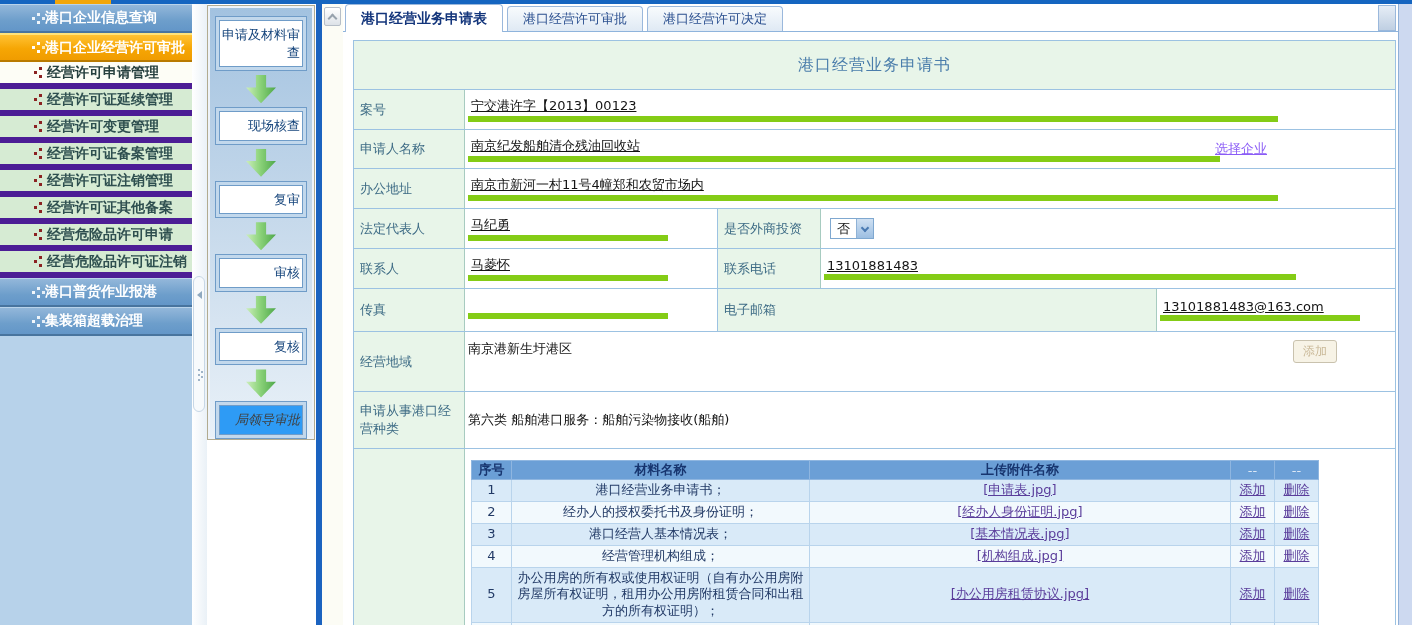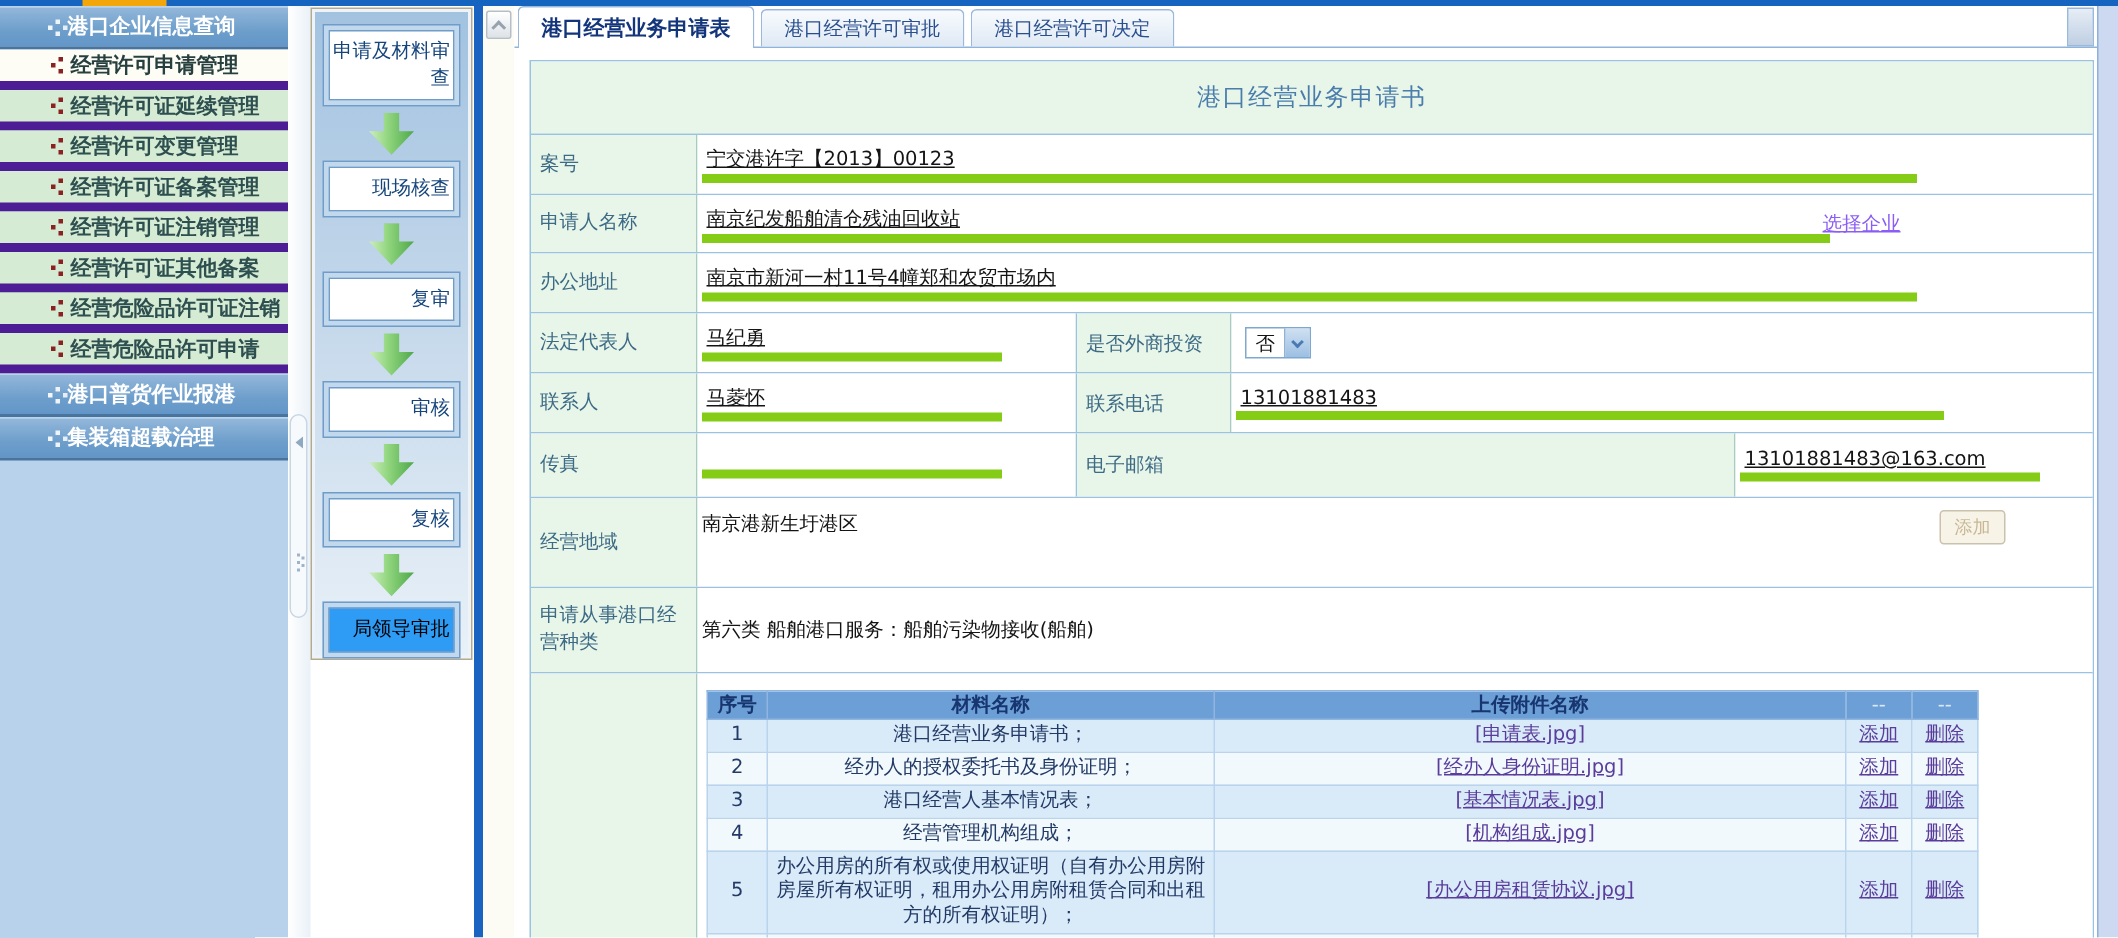--- a/index.html
+++ b/index.html
@@ -41,21 +41,21 @@
                box-shadow:0 5px 0 #9fb4c8, 0 10px 0 #9fb4c8, 3px 2px 0 #9fb4c8, 3px 7px 0 #9fb4c8; }
 
   
   .flow-panel { position:absolute; left:207px; top:5px; width:108px; height:435px;
                 background:linear-gradient(180deg,#a2c2e0 0%,#c3d7ea 45%,#e9f1f8 100%);
                 border:1px solid #b2ab90; box-shadow:inset 0 0 0 2px #eef3f9;
                 display:flex; flex-direction:column; align-items:center; padding-top:10px; }
   .flow-step { width:92px; border:1px solid #6f9cc8; background:#c2d8ec; padding:3px; cursor:pointer; }
   .flow-step-inner { border:1px solid #6f9cc8; background:#fff; color:#16457c; font-size:13px;
                      text-align:right; padding:5px 2px; line-height:1.35; }
-  .flow-step.last .flow-step-inner { background:#2e9bf5; color:#000000; }
+  .flow-step.last .flow-step-inner { background:#2e9bf5; color:#404040;font-style:italic; }
   .flow-arrow { width:30px; height:29px; margin:4px 0;
                 background:linear-gradient(90deg,#cdeebc 0%,#8ed47c 45%,#4ea849 100%);
                 clip-path:polygon(33% 0,67% 0,67% 44%,100% 44%,50% 100%,0 44%,33% 44%);
                 filter:drop-shadow(0 1px 1px rgba(40,100,40,.45)); }
 
   
   .vert-divider { position:absolute; left:316px; top:4px; width:6px; height:621px; background:#1b63c0; }
   .scroll-track { position:absolute; left:322px; top:4px; width:21px; height:621px; background:#fcfcf5; }
   .scroll-up { position:absolute; left:2px; top:3px; width:17px; height:19px;
                background:linear-gradient(180deg,#ffffff,#dde2e8); border:1px solid #b6bec8;
@@ -135,20 +135,24 @@
 
 <div class="topbar">
   <div class="topbar-accent"></div>
 </div>
 
 <div class="sidebar">
   <div class="side-header blue">
     <span class="hdr-arrow"></span>
     <span>港口企业信息查询</span>
   </div>
+  <div class="side-header orange">
+    <span class="hdr-arrow"></span>
+    <span>港口企业经营许可审批</span>
+  </div>
   <div class="side-sub selected">
     <span class="sub-arrow"></span>
     <span>经营许可申请管理</span>
   </div>
   <div class="side-sub">
     <span class="sub-arrow"></span>
     <span>经营许可证延续管理</span>
   </div>
   <div class="side-sub">
     <span class="sub-arrow"></span>
@@ -161,25 +165,25 @@
   <div class="side-sub">
     <span class="sub-arrow"></span>
     <span>经营许可证注销管理</span>
   </div>
   <div class="side-sub">
     <span class="sub-arrow"></span>
     <span>经营许可证其他备案</span>
   </div>
   <div class="side-sub">
     <span class="sub-arrow"></span>
+    <span>经营危险品许可申请</span>
+  </div>
+  <div class="side-sub">
+    <span class="sub-arrow"></span>
     <span>经营危险品许可证注销</span>
-  </div>
-  <div class="side-sub">
-    <span class="sub-arrow"></span>
-    <span>经营危险品许可申请</span>
   </div>
   <div class="side-header blue">
     <span class="hdr-arrow"></span>
     <span>港口普货作业报港</span>
   </div>
   <div class="side-header blue">
     <span class="hdr-arrow"></span>
     <span>集装箱超载治理</span>
   </div>
 </div>

